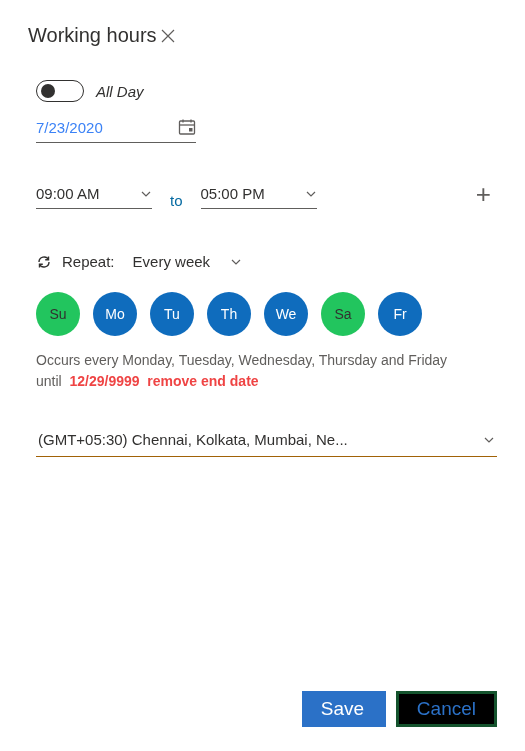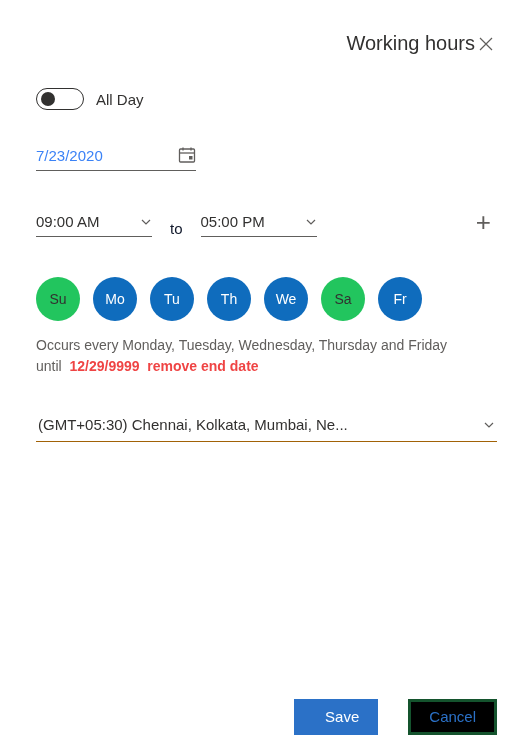--- a/index.html
+++ b/index.html
@@ -13,24 +13,23 @@
     color: #323130;
   }
   .dialog {
     position: relative;
     width: 525px;
     height: 751px;
     padding: 0;
   }
   .header {
     display: flex;
-    justify-content: flex-end;
+    justify-content: flex-start;
     align-items: center;
     padding: 24px 28px 10px 28px;
-    margin-top: 8px;
   }
   .title {
     font-size: 20px;
     font-weight: 400;
     color: #323130;
   }
   .close-x {
     font-size: 16px;
     color: #605e5c;
     cursor: pointer;
@@ -45,21 +44,22 @@
     right: 0;
     bottom: 85px;
     overflow-y: scroll;
     padding: 10px 28px 20px 36px;
   }
   
   .allday-row {
     display: flex;
     align-items: center;
     gap: 12px;
-    margin-bottom: 36px;
+    margin-bottom: 16px;
+    font-style: italic;
   }
   .toggle {
     width: 48px;
     height: 22px;
     border: 1px solid #323130;
     border-radius: 11px;
     position: relative;
     cursor: pointer;
     background: #fff;
   }
@@ -98,21 +98,21 @@
     width: 116px;
     border-bottom: 1px solid #605e5c;
     padding: 2px 0 6px 0;
     cursor: pointer;
     font-size: 15px;
   }
   .chev {
     width: 12px; height: 12px; display: inline-block;
   }
   .chev svg { width: 12px; height: 12px; display: block; color: #605e5c; }
-  .to-label { font-size: 15px; color: #0f172a; margin: 0 18px; }
+  .to-label { font-size: 15px; color: #0369a1; margin: 0 18px; }
   .add-btn {
     margin-left: auto;
     font-size: 26px;
     font-weight: 300;
     color: #605e5c;
     cursor: pointer;
     line-height: 1;
     padding: 2px 6px;
   }
   
@@ -190,27 +190,26 @@
     height: 85px;
     display: flex;
     justify-content: flex-end;
     align-items: center;
     gap: 10px;
     padding: 0 28px;
   }
   .btn {
     min-width: 84px;
     height: 36px;
-    font-size: 15px;
+    font-size: 19px;
     display: inline-flex;
     align-items: center;
-    justify-content: flex-end;
+    justify-content: flex-start;
     cursor: pointer;
     padding: 0 18px;
-    margin-left: 20px;
   }
   .btn-primary {
     background: #2b71c7;
     color: #fff;
     border: 1px solid #2b71c7;
   }
   .btn-secondary {
     background: #000000;
     color: #2b71c7;
     border: 3px solid #14532d;
@@ -278,20 +277,38 @@
             <svg viewBox="0 0 12 12">
               <path d="M2 4 L6 8 L10 4" fill="none" stroke="currentColor" stroke-width="1.2"></path>
             </svg>
           </span>
       </div>
       <div class="add-btn">
         <span>+</span>
       </div>
     </div>
 
+    <div class="repeat-row">
+      <span class="recur-icon">
+        <svg viewBox="0 0 16 16">
+            <path d="M3 8a5 5 0 0 1 9.5-2.2M13 8a5 5 0 0 1-9.5 2.2" fill="none" stroke="currentColor" stroke-width="1.4"></path>
+            <path d="M12.5 2.5 L12.5 5.8 L9.2 5.8" fill="none" stroke="currentColor" stroke-width="1.4"></path>
+            <path d="M3.5 13.5 L3.5 10.2 L6.8 10.2" fill="none" stroke="currentColor" stroke-width="1.4"></path>
+          </svg>
+      </span>
+      <span class="repeat-label">Repeat:</span>
+      <div class="repeat-select">
+        <span>Every week</span>
+        <span class="chev">
+            <svg viewBox="0 0 12 12">
+              <path d="M2 4 L6 8 L10 4" fill="none" stroke="currentColor" stroke-width="1.2"></path>
+            </svg>
+          </span>
+      </div>
+    </div>
 
     <div class="days-row">
       <div class="day off">
           <span>Su</span>
         </div>
       <div class="day on">
           <span>Mo</span>
         </div>
       <div class="day on">
           <span>Tu</span>

